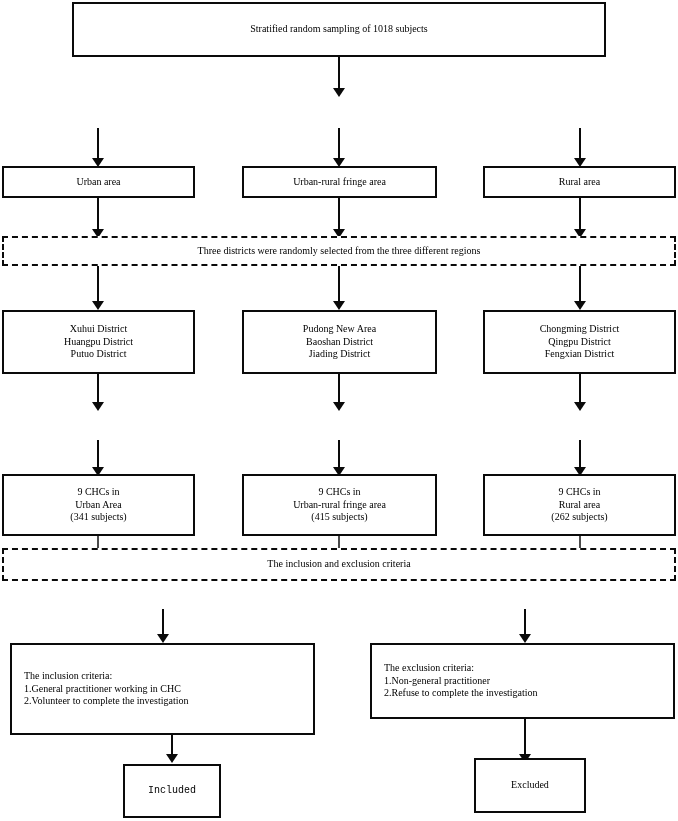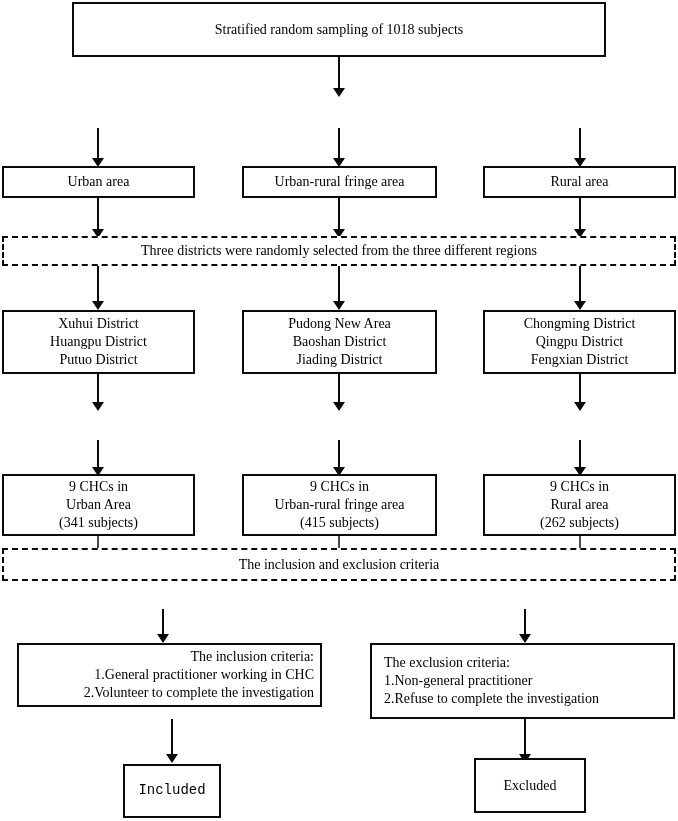--- a/index.html
+++ b/index.html
@@ -25,21 +25,21 @@
   .node {
     position: absolute;
     box-sizing: border-box;
     background: #ffffff;
     border: 2px solid #0a0a0a;
     display: flex;
     align-items: center;
     justify-content: center;
     text-align: center;
     line-height: 1.28;
-    font-size: 14px;
+    font-size: 10px;
     z-index: 3;
   }
   .node.dashed {
     border: 2px dashed #0a0a0a;
   }
   .node .txt {
     display: block;
     width: 100%;
     padding: 0 6px;
     white-space: pre-line;
@@ -197,21 +197,21 @@
   <div class="node dashed" style="left:2px; top:548px; width:674px; height:33px;">
     <span class="txt">The inclusion and exclusion criteria</span>
   </div>
 
   <div class="vline" style="left:162px; top:609px; height:28px;"></div>
   <div class="arrowhead" style="left:157px; top:634px;"></div>
 
   <div class="vline" style="left:524px; top:609px; height:28px;"></div>
   <div class="arrowhead" style="left:519px; top:634px;"></div>
 
-  <div class="node left-text" style="left:17px; top:643px; width:305px; height:64px;text-align:right;">
+  <div class="node left-text" style="left:10px; top:643px; width:305px; height:92px;">
     <span class="txt">The inclusion criteria:
 1.General practitioner working in CHC
 2.Volunteer to complete the investigation</span>
   </div>
   <div class="node left-text" style="left:370px; top:643px; width:305px; height:76px;">
     <span class="txt">The exclusion criteria:
 1.Non-general practitioner
 2.Refuse to complete the investigation</span>
   </div>
 

